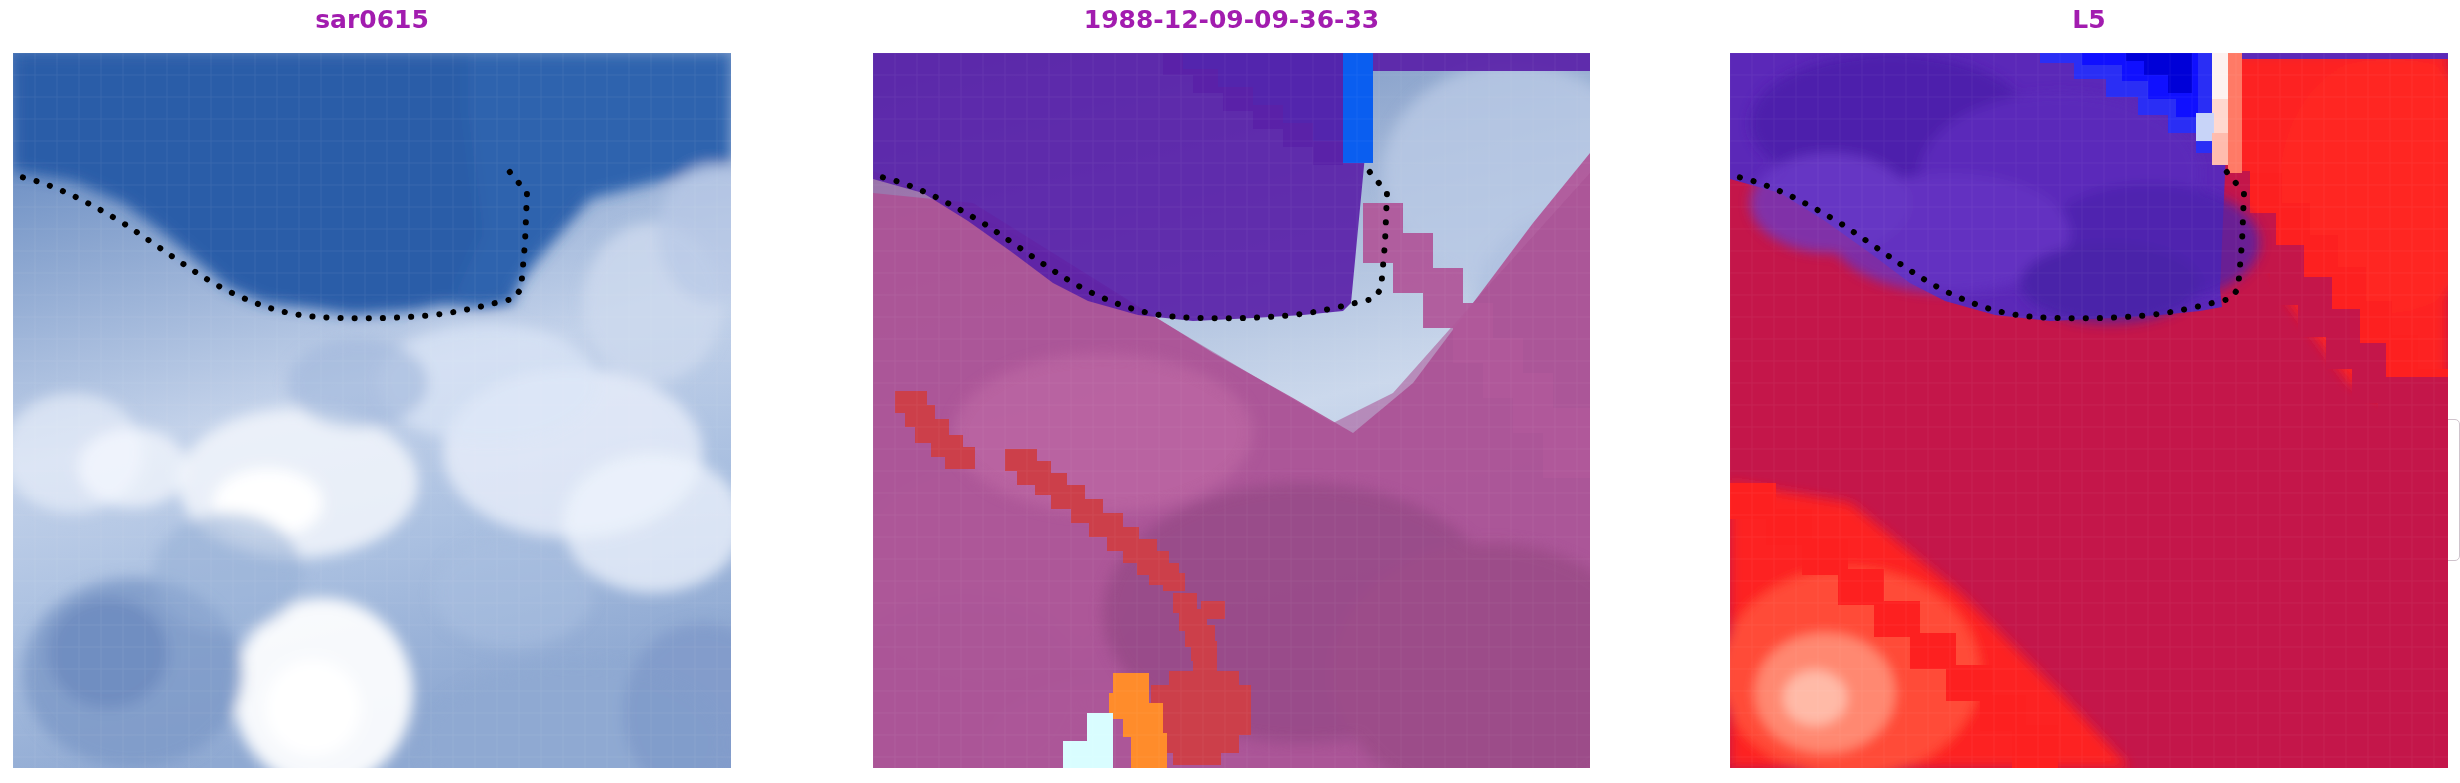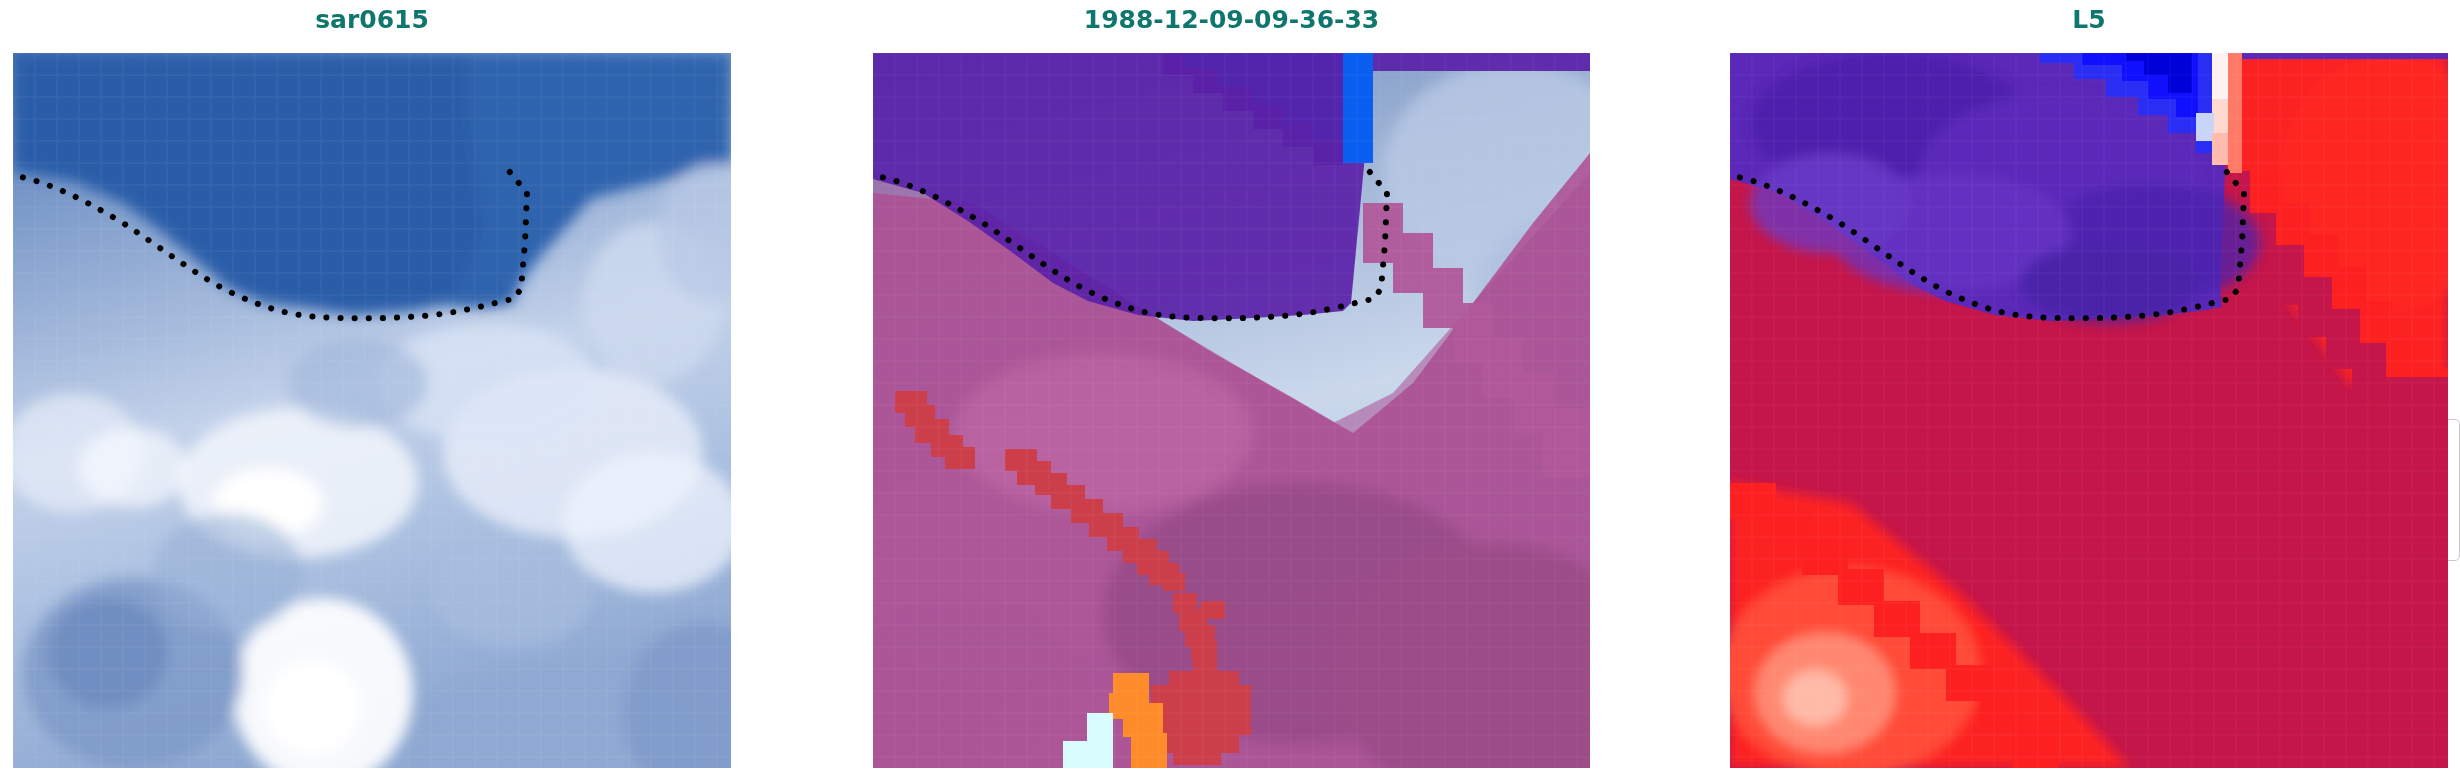--- a/index.html
+++ b/index.html
@@ -1,21 +1,21 @@
 <!DOCTYPE html>
 <html><head>
 <meta charset="utf-8">
 <style>
   html,body{margin:0;padding:0;background:#ffffff;}
   body{width:2460px;height:783px;font-family:"DejaVu Sans",sans-serif;overflow:hidden;}
   .figure{position:relative;width:2460px;height:783px;background:#ffffff;}
   .panel{position:absolute;top:0;height:783px;}
   .panel-title{
     position:absolute;top:6px;left:0;width:100%;
-    text-align:center;font-weight:bold;font-size:25px;color:#0f766e;
+    text-align:center;font-weight:bold;font-size:25px;color:#a21caf;
     font-family:"DejaVu Sans",sans-serif;letter-spacing:0px;line-height:28px;
     white-space:nowrap;
   }
   .axes{position:absolute;top:53px;left:0;width:100%;height:715px;overflow:hidden;}
   .axes svg{display:block;width:100%;height:100%;}
   
   .legend{
     position:absolute;
     left:1233px;top:419px;width:354px;height:142px;
     background:rgba(255,255,255,0.80);

